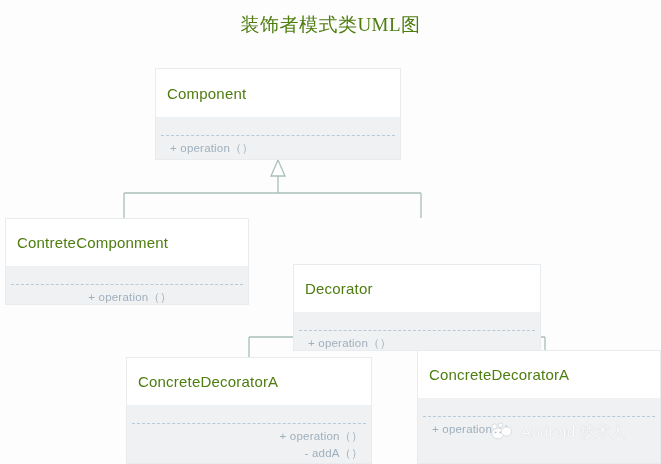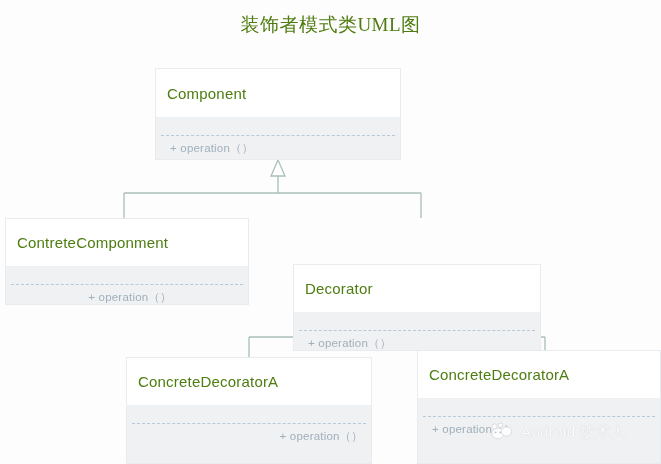--- a/index.html
+++ b/index.html
@@ -188,20 +188,21 @@
   </div>
 
   <div class="uml-class" style="left:126px; top:357px; width:246px; height:107px;text-align:right;">
     <div class="uml-head" style="height:48px;">
       <span class="uml-name">ConcreteDecoratorA</span>
     </div>
     <div class="uml-body" style="height:58px;">
       <div class="uml-sep"></div>
       <div class="uml-ops">
         <div class="uml-op">+ operation（）</div>
+        <div class="uml-op">- addA（）</div>
       </div>
     </div>
   </div>
 
   <div class="uml-class" style="left:417px; top:350px; width:244px; height:114px;">
     <div class="uml-head" style="height:48px;">
       <span class="uml-name">ConcreteDecoratorA</span>
     </div>
     <div class="uml-body" style="height:65px;">
       <div class="uml-sep"></div>

